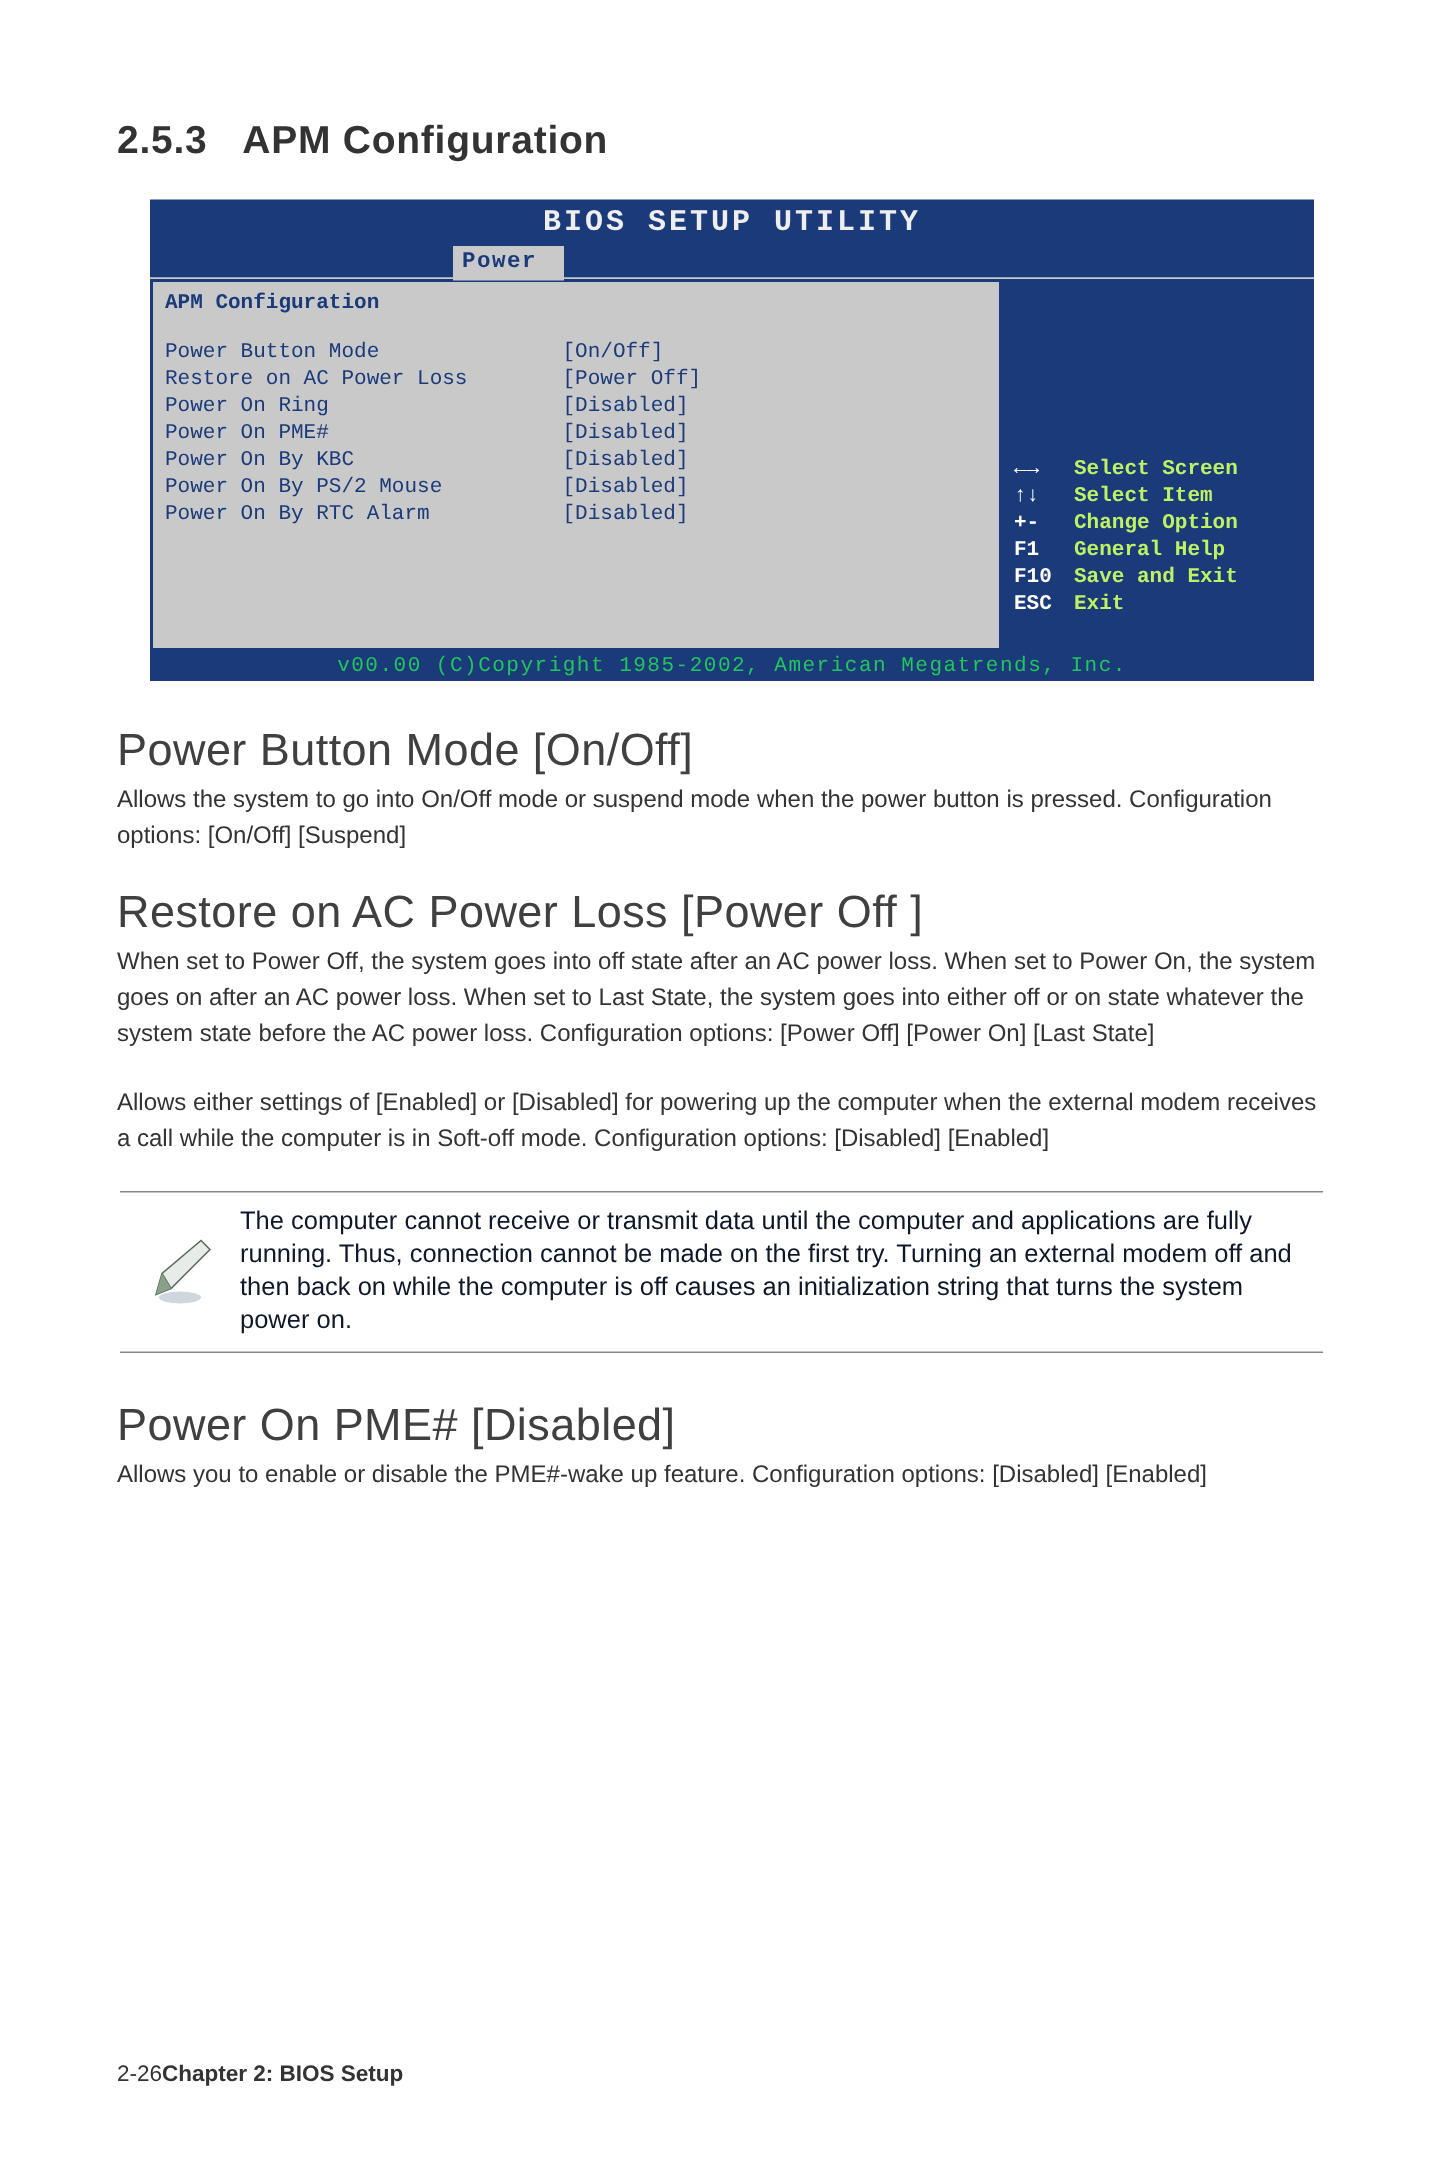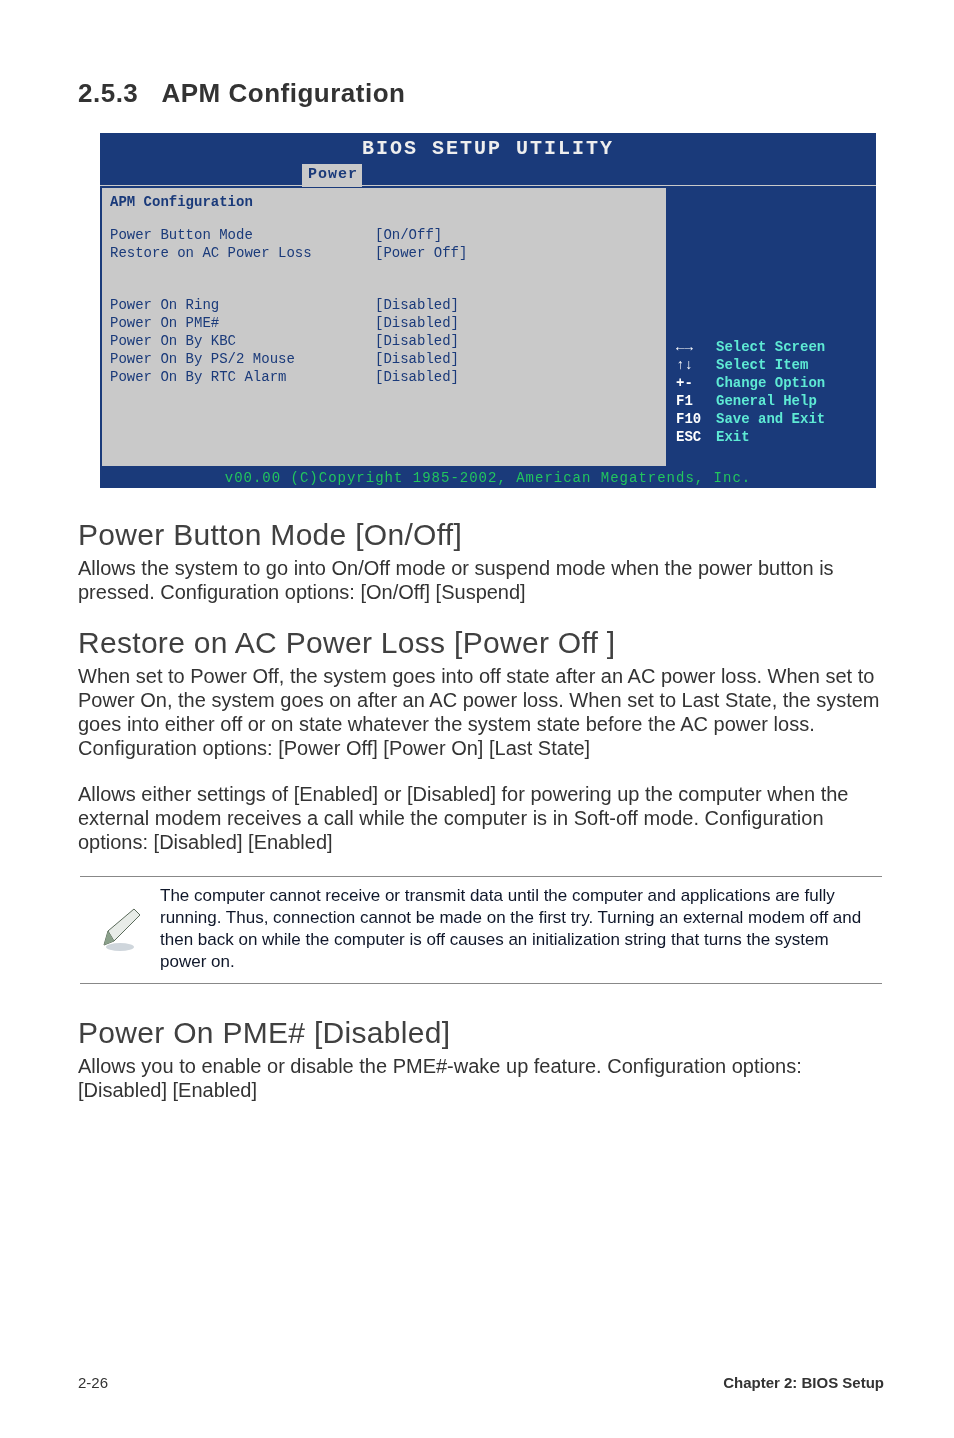--- a/index.html
+++ b/index.html
@@ -32,21 +32,21 @@
     text-align: center;
     font-family: "Courier New", monospace;
     font-weight: bold;
     font-size: 20px;
     letter-spacing: 2px;
     padding: 4px 0 2px;
   }
   .bios-tab {
     display: inline-block;
     background: #c9c9c9;
-    width: 60px;
+    width: 74px;
     padding: 2px 6px 4px;
     font-family: "Courier New", monospace;
     font-weight: bold;
     font-size: 15px;
     color: #1a3a7a;
     letter-spacing: 1px;
     margin-left: 202px;
     transform: translateY(2px);
   }
   .bios-body {
@@ -68,60 +68,60 @@
     font-weight: bold;
     margin-bottom: 16px;
   }
   .bios-row {
     display: flex;
     font-weight: normal;
     line-height: 18px;
   }
   .bios-row .label { flex: 0 0 265px; }
   .bios-row .value { }
-  .bios-group { margin-top: 34px; }
+  .bios-group { }
   .bios-right {
     width: 210px;
     border: 2px solid #1a3a7a;
     background: #1a3a7a;
     position: relative;
     font-family: "Courier New", monospace;
     font-size: 14px;
     font-weight: bold;
     color: #eeeeee;
   }
   .help-nav {
     position: absolute;
     bottom: 20px;
     left: 8px;
     right: 8px;
   }
   .help-nav div { display: flex; line-height: 18px; }
   .help-nav .k { width: 40px; color: #fff; }
-  .help-nav .d { color: #5eead4; }
+  .help-nav .d { color: #bef264; }
   .bios-foot {
     background: #1a3a7a;
     color: #22c55e;
     font-family: "Courier New", monospace;
     font-size: 14px;
     text-align: center;
     padding: 2px 0;
     letter-spacing: 1px;
   }
 
   
   h2.setting {
     font-size: 30px;
     font-weight: normal;
     color: #404040;
     margin-bottom: 4px;
     letter-spacing: 0.3px;
   }
   p.blurb {
-    font-size: 20px;
+    font-size: 16px;
     line-height: 24px;
     color: #333;
     margin-bottom: 22px;
   }
 
   
   .note-block {
     display: flex;
     border-top: 1px solid #888;
     border-bottom: 1px solid #888;
@@ -141,23 +141,23 @@
     line-height: 22px;
     color: #0f172a;
     padding-right: 14px;
   }
 
   
   .footer {
     position: absolute;
     bottom: 47px;
     left: 78px;
-    right: 70px;
-    display: flex;
-    justify-content: space-between;
+    right: 86px;
+    display: flex;
+    justify-content: flex-start;
     font-size: 15px;
     color: #333;
     margin-top: 15px;
   }
   .footer .right { font-weight: bold; }
 </style>
 </head>
 <body>
 
 <div class="page">

